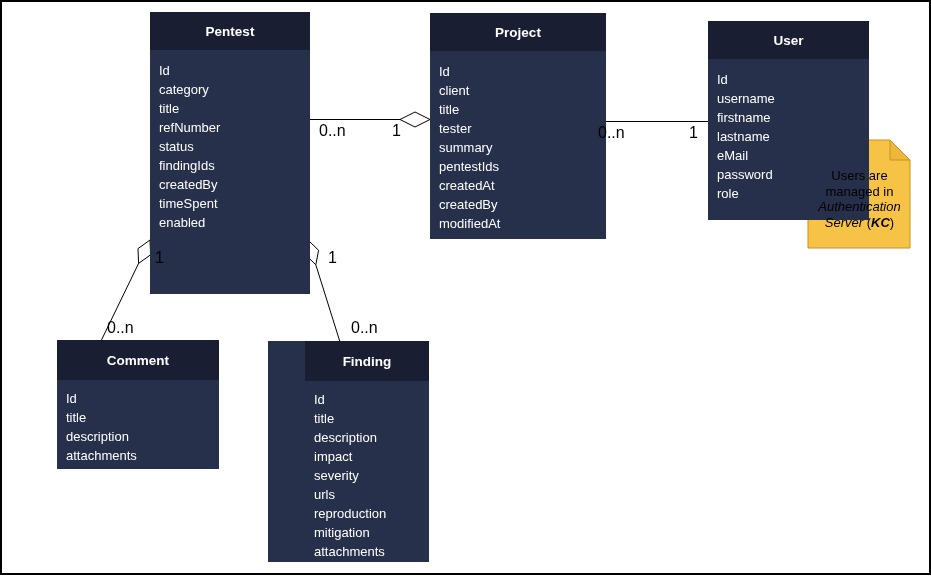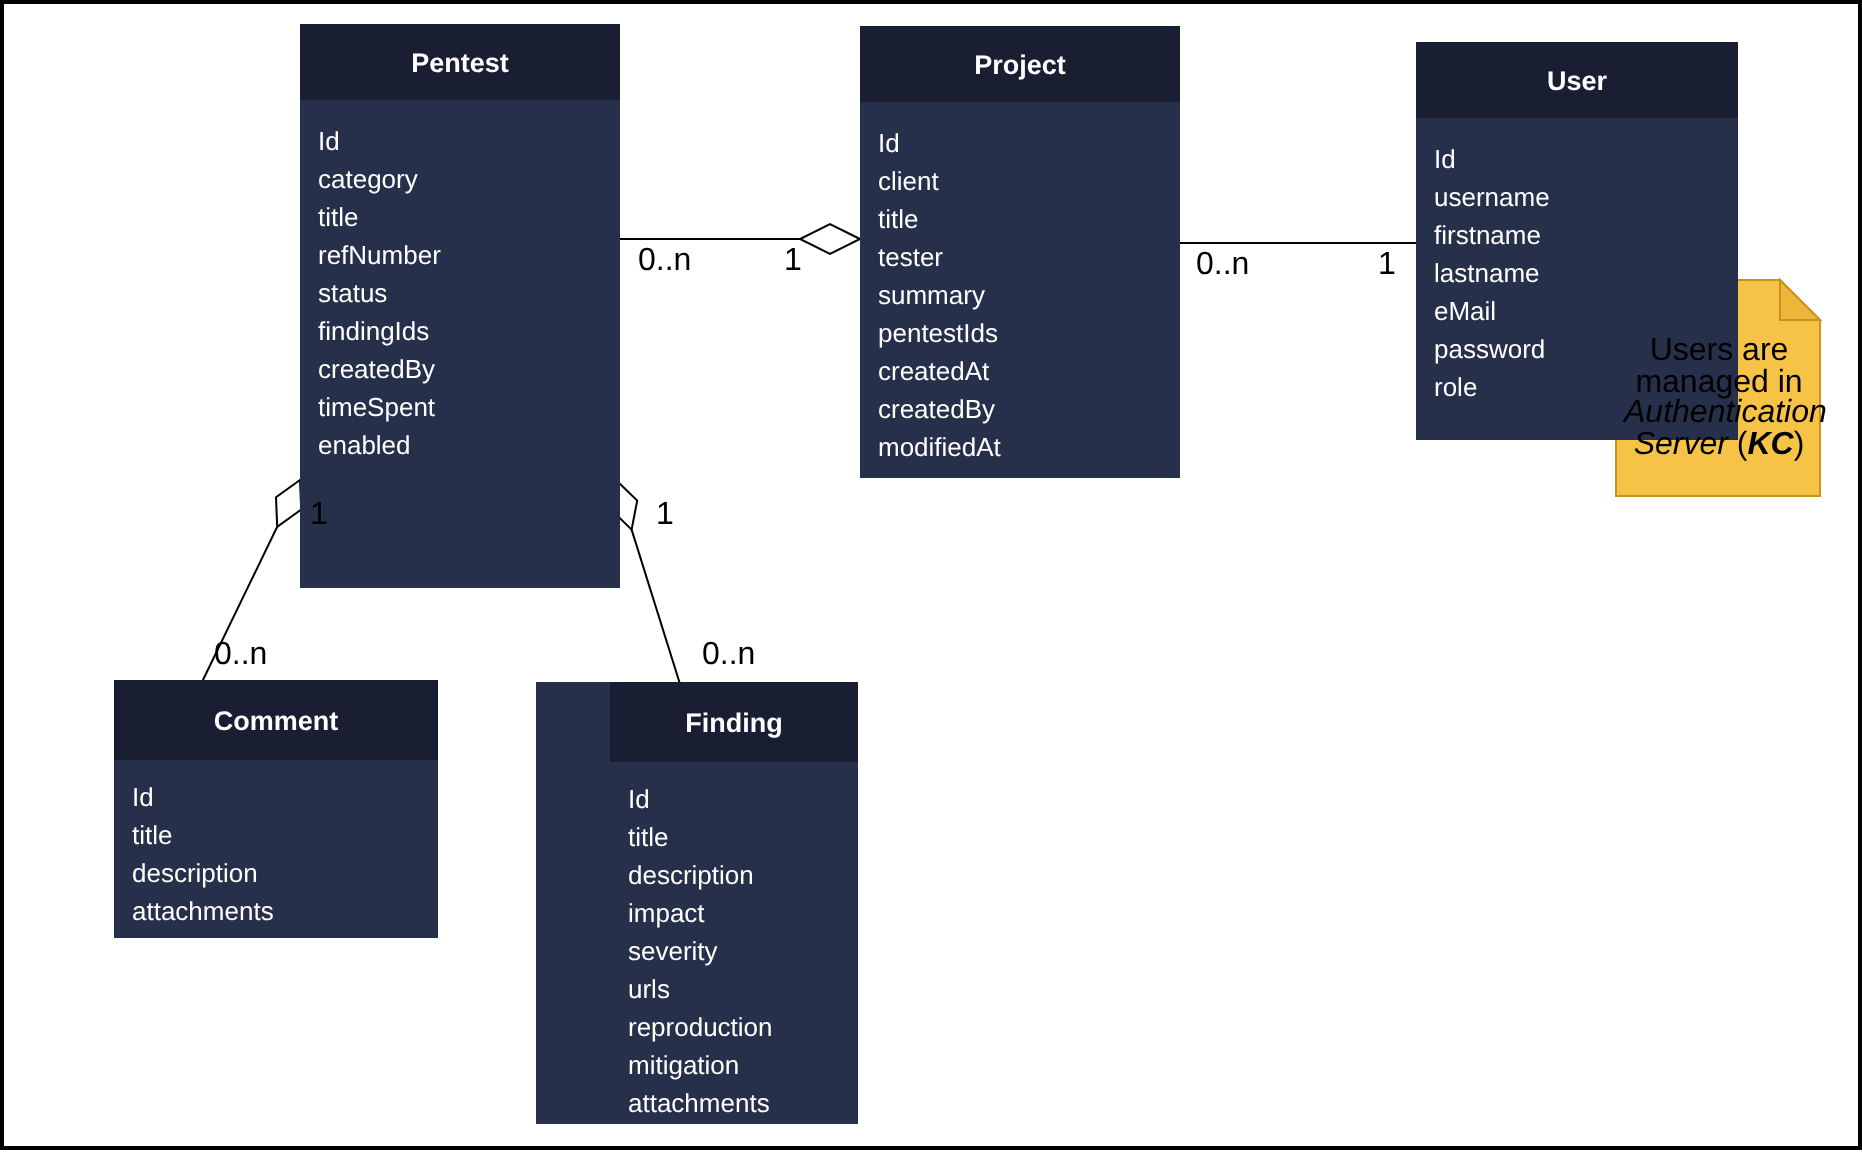--- a/index.html
+++ b/index.html
@@ -53,21 +53,21 @@
     font-size: 16px;
     color: #000000;
     z-index: 3;
     line-height: 13px;
   }
   .note-text {
     position: absolute;
     left: 812px; top: 168px;
     width: 95px;
     text-align: center;
-    font-size: 16px;
+    font-size: 13px;
     line-height: 15.5px;
     color: #000000;
     z-index: 4;
   }
   .note-italic { font-style: italic; }
   .note-bold-italic { font-style: italic; font-weight: bold; }
 </style>
 </head>
 <body>
 
@@ -98,21 +98,21 @@
       <div class="attr">title</div>
       <div class="attr">refNumber</div>
       <div class="attr">status</div>
       <div class="attr">findingIds</div>
       <div class="attr">createdBy</div>
       <div class="attr">timeSpent</div>
       <div class="attr">enabled</div>
     </div>
 </div>
 
-<div class="entity" style="left:430px; top:13px; width:160px; height:226px;">
+<div class="entity" style="left:430px; top:13px; width:176px; height:226px;">
   <div class="entity-header">Project</div>
   <div class="entity-body">
       <div class="attr">Id</div>
       <div class="attr">client</div>
       <div class="attr">title</div>
       <div class="attr">tester</div>
       <div class="attr">summary</div>
       <div class="attr">pentestIds</div>
       <div class="attr">createdAt</div>
       <div class="attr">createdBy</div>

